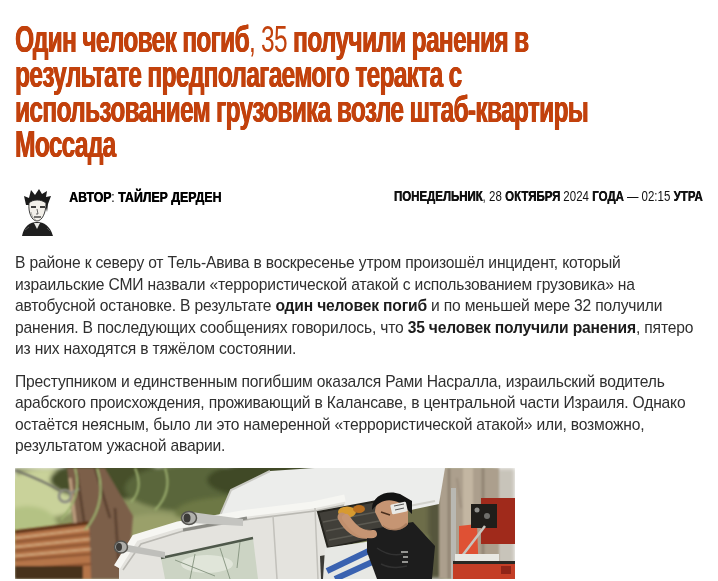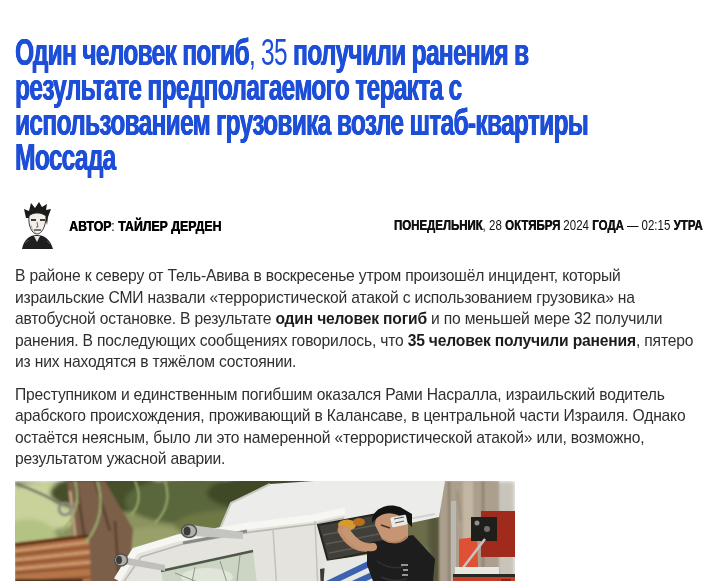--- a/index.html
+++ b/index.html
@@ -5,34 +5,34 @@
   * { margin:0; padding:0; box-sizing:border-box; }
   html,body { background:#ffffff; }
   body {
     width:718px; height:581px; overflow:hidden;
     font-family:"Liberation Sans", sans-serif;
     -webkit-font-smoothing:antialiased;
   }
   .page { padding:0 15px; }
 
   
-  .headline { margin-top:35px; color:#1d4ed8; }
+  .headline { margin-top:22px; color:#c2410c; }
   .headline .hl-line {
     white-space:nowrap; line-height:35px; font-size:36px;
     letter-spacing:-1px;
     transform:scaleX(0.68); transform-origin:left center;
   }
   .headline .seg-b {
     font-weight:700;
     text-shadow:0.7px 0 0 currentColor, -0.4px 0 0 currentColor;
   }
   .headline .seg-l { font-weight:400; }
 
   
-  .byline-row { display:flex; align-items:center; margin-top:26px; height:48px; }
+  .byline-row { display:flex; margin-top:26px; height:48px; }
   .avatar { width:36px; height:48px; margin-left:4px; flex:0 0 auto; cursor:pointer; }
   .author {
     margin-left:14px; white-space:nowrap; font-size:15px; color:#000;
     transform:scaleX(0.82); transform-origin:left center; cursor:pointer;
   }
   .meta-date {
     margin-left:auto; white-space:nowrap; font-size:14px; color:#111;
     transform:scaleX(0.82); transform-origin:right center;
   }
   .author .seg-b, .meta-date .seg-b {

